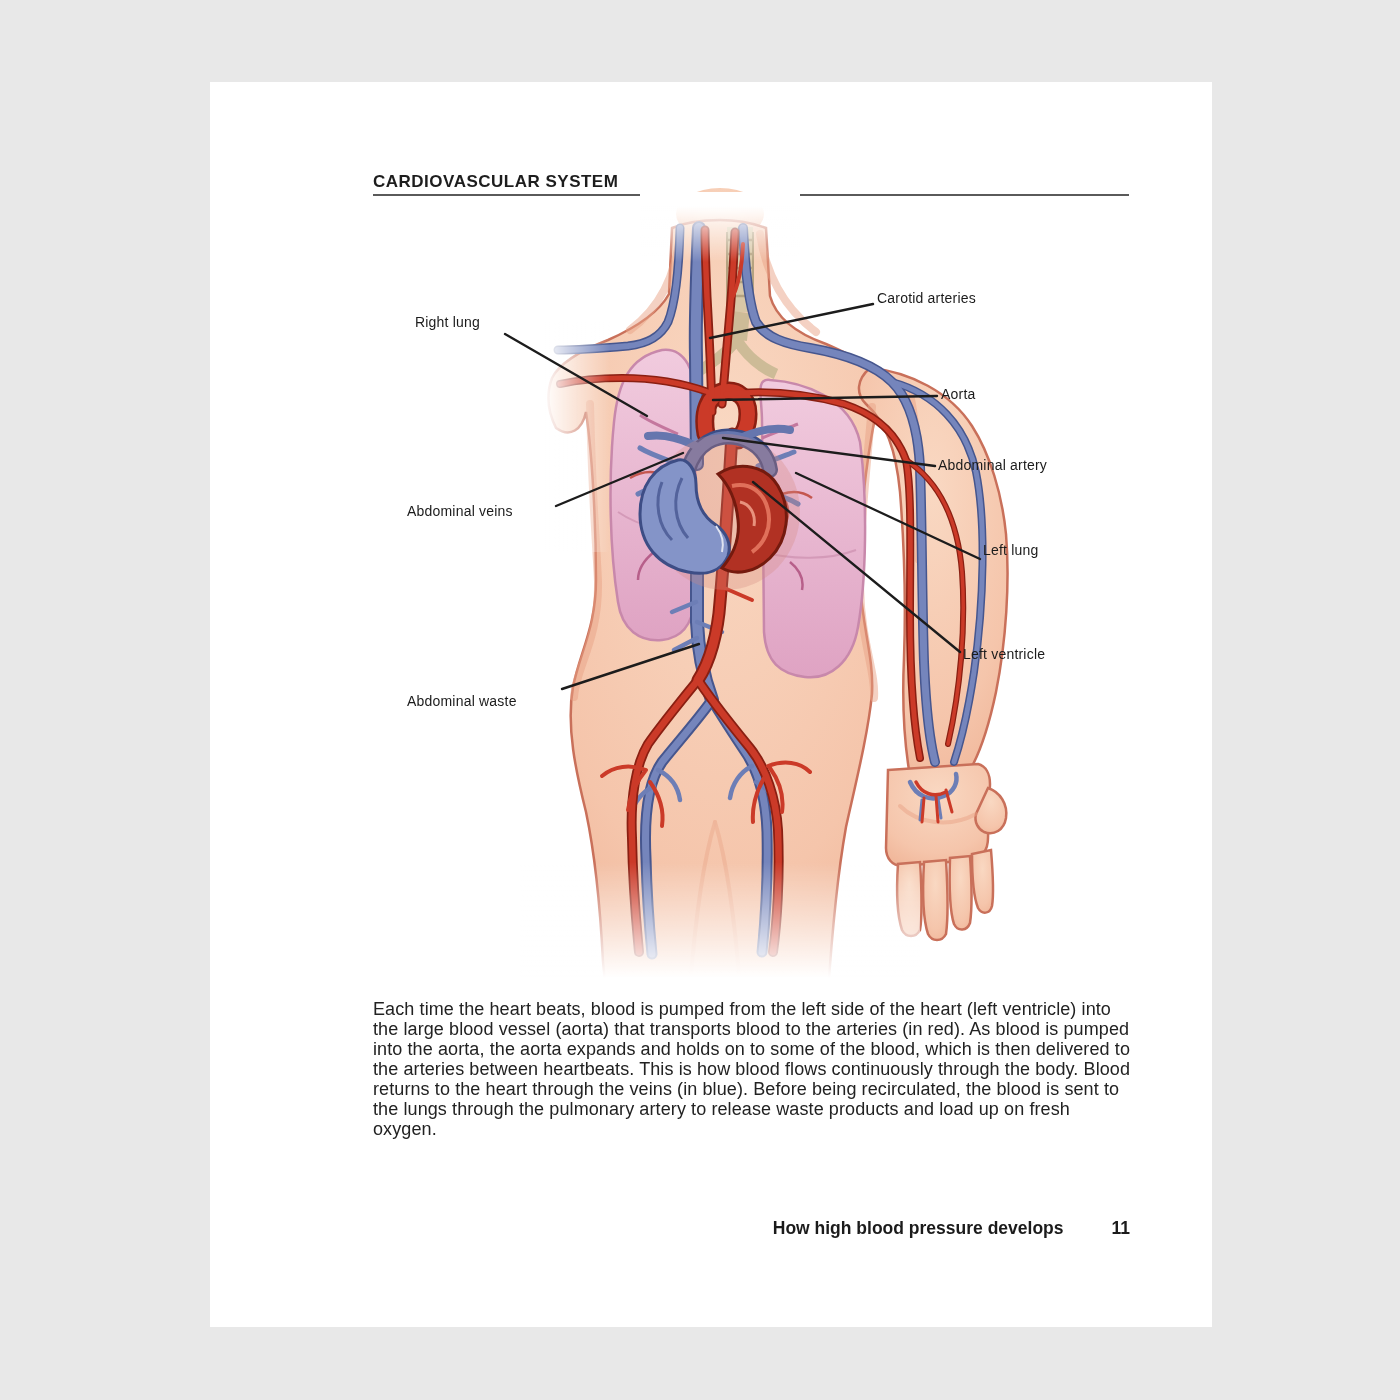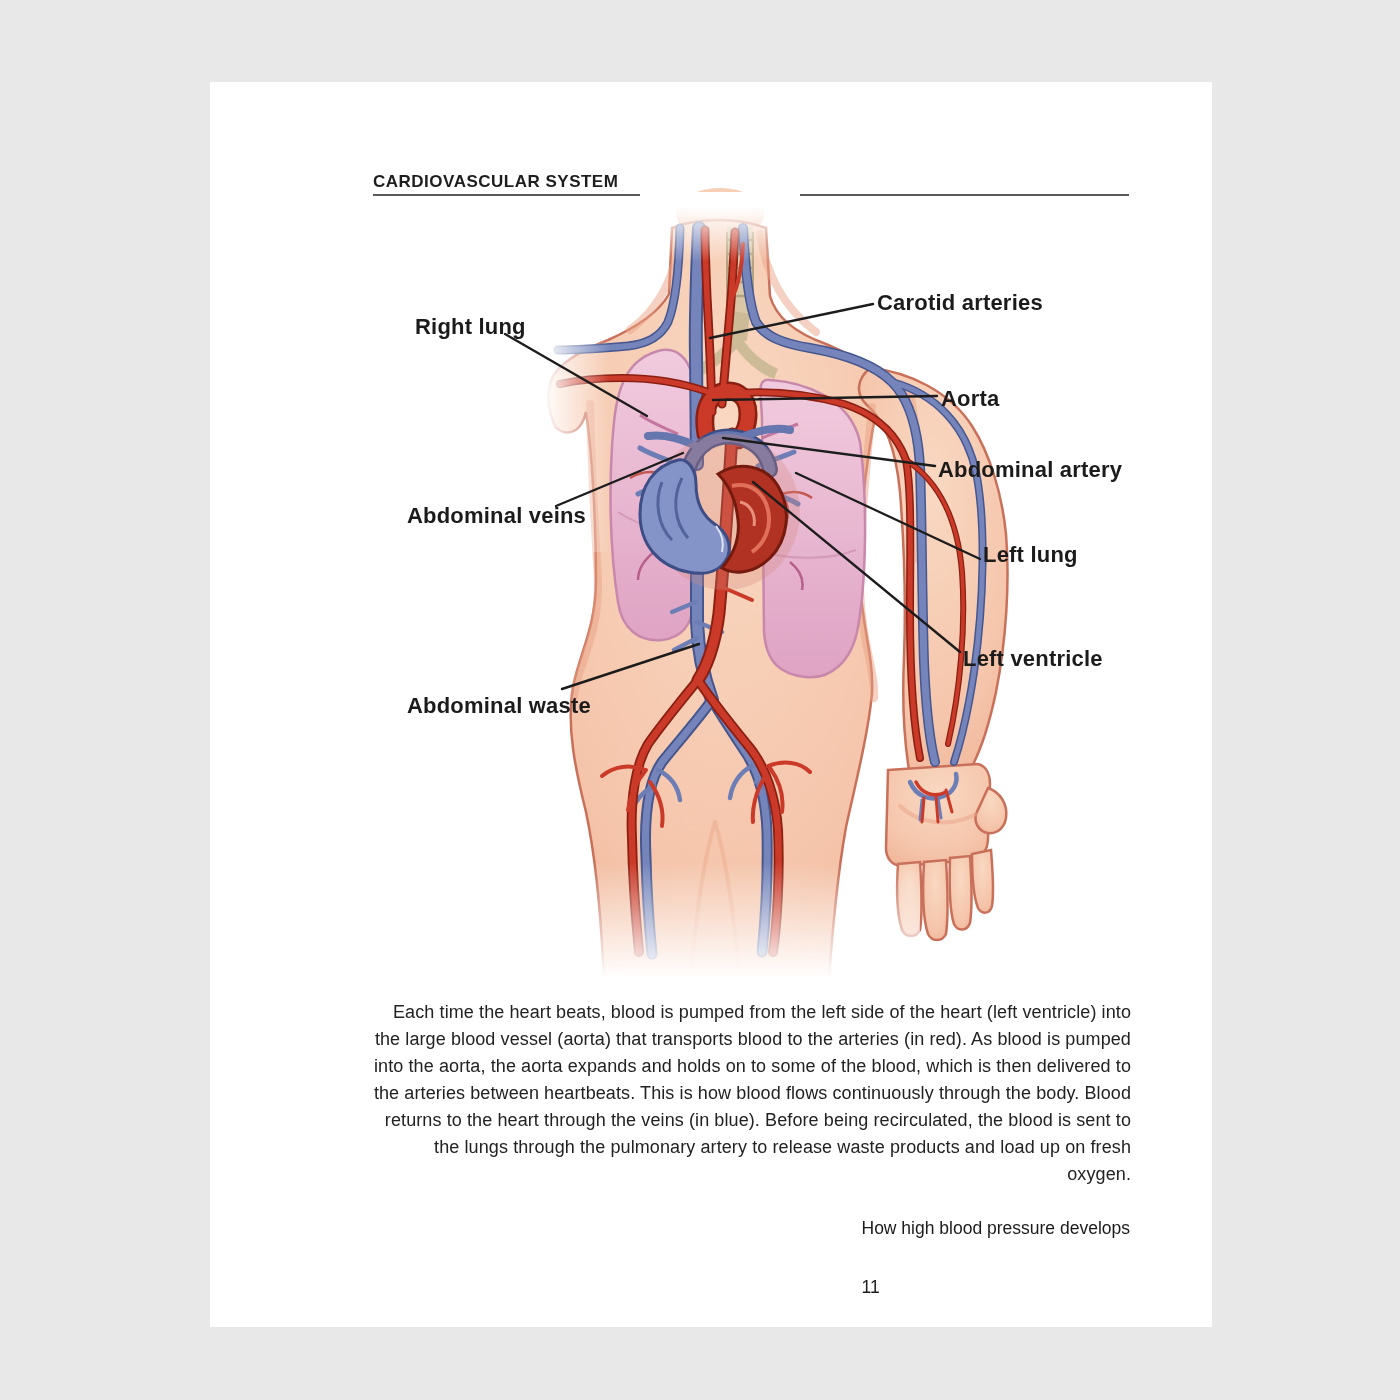--- a/index.html
+++ b/index.html
@@ -3,46 +3,44 @@
 <meta charset="utf-8">
 <style>
   html,body{margin:0;padding:0;}
   body{
     width:1400px;height:1400px;background:#e8e8e8;position:relative;
     font-family:"Liberation Sans", sans-serif;overflow:hidden;
   }
   .page{
     position:absolute;left:210px;top:82px;width:1002px;height:1245px;
     background:#ffffff;
-    text-align:right;
   }
   .header-title{
     position:absolute;left:163px;top:90px;
     font-size:17px;font-weight:700;letter-spacing:.5px;color:#1d1d1d;
     white-space:nowrap;
   }
   .header-rule{
     position:absolute;left:163px;top:112px;width:756px;height:2px;
     background:#5a5a5a;
   }
   .figure-wrap{position:absolute;left:0;top:0;width:1002px;height:1245px;}
   .figure-wrap svg{position:absolute;left:0;top:0;}
   .fig-label{
-    position:absolute;font-weight:700;font-size:22px;color:#1b1b1b;
+    position:absolute;font-weight:400;font-size:14px;color:#1b1b1b;
     white-space:nowrap;letter-spacing:.2px;
   }
   .body-text{
     position:absolute;left:163px;top:917px;width:758px;
-    font-size:18px;line-height:27px;color:#222222;letter-spacing:.1px;
+    font-size:18px;line-height:20px;color:#222222;letter-spacing:.1px;
   }
   .footer{
-    position:absolute;right:82px;top:1136px;display:flex;gap:38px;
-    font-weight:400;font-size:17.5px;color:#1b1b1b;align-items:baseline;
+    position:absolute;right:82px;top:1136px;display:flex;gap:48px;
+    font-weight:700;font-size:17.5px;color:#1b1b1b;align-items:baseline;
     white-space:nowrap;
-    flex-direction:column;
   }
 </style>
 </head>
 <body>
 
 <div class="page">
 
   <div class="header-title">CARDIOVASCULAR SYSTEM</div>
   <div class="header-rule"></div>
 

